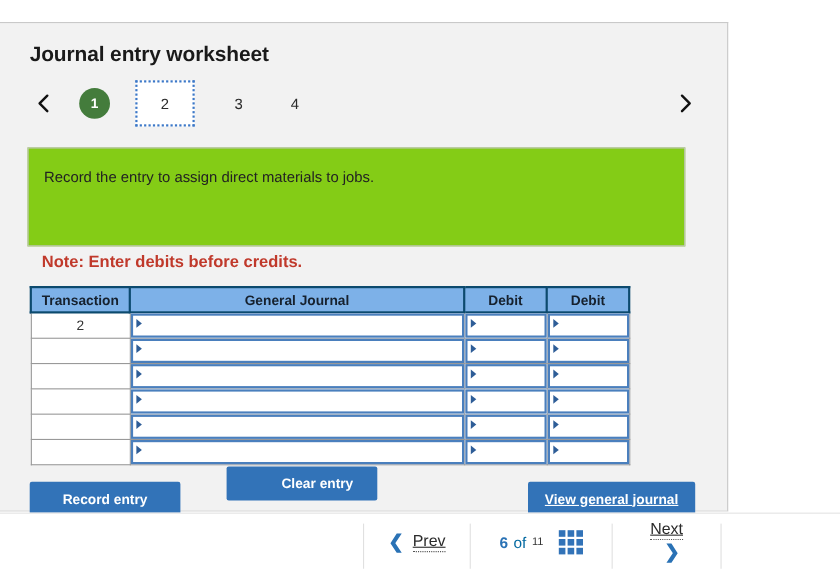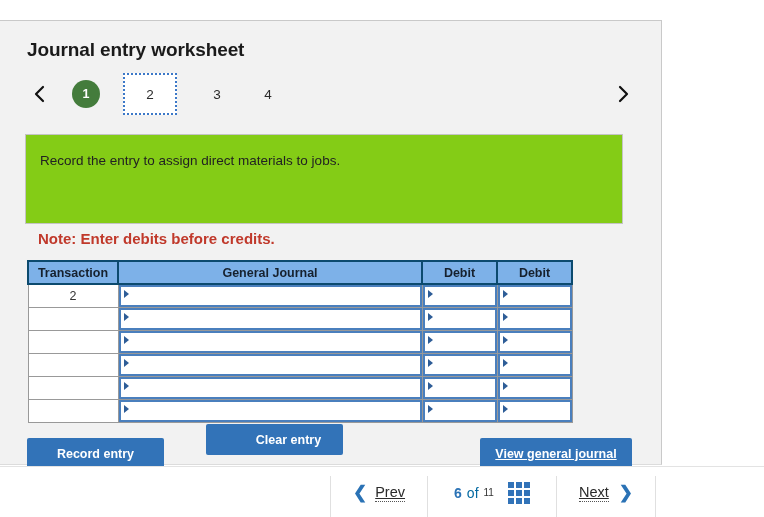--- a/index.html
+++ b/index.html
@@ -472,19 +472,19 @@
           <i></i>
           <i></i>
           <i></i>
           <i></i>
           <i></i>
           <i></i>
           <i></i>
       </span>
     </div>
 
-    <div class="bcell" style="left:557px; width:98px;">
+    <div class="bcell" style="left:557px; width:98px;flex-direction:column;">
       <span class="navlink">Next</span>
       <span class="arrow-b" style="margin-left:10px;">❯</span>
     </div>
   </div>
 
 </div>
 
 </body></html>

